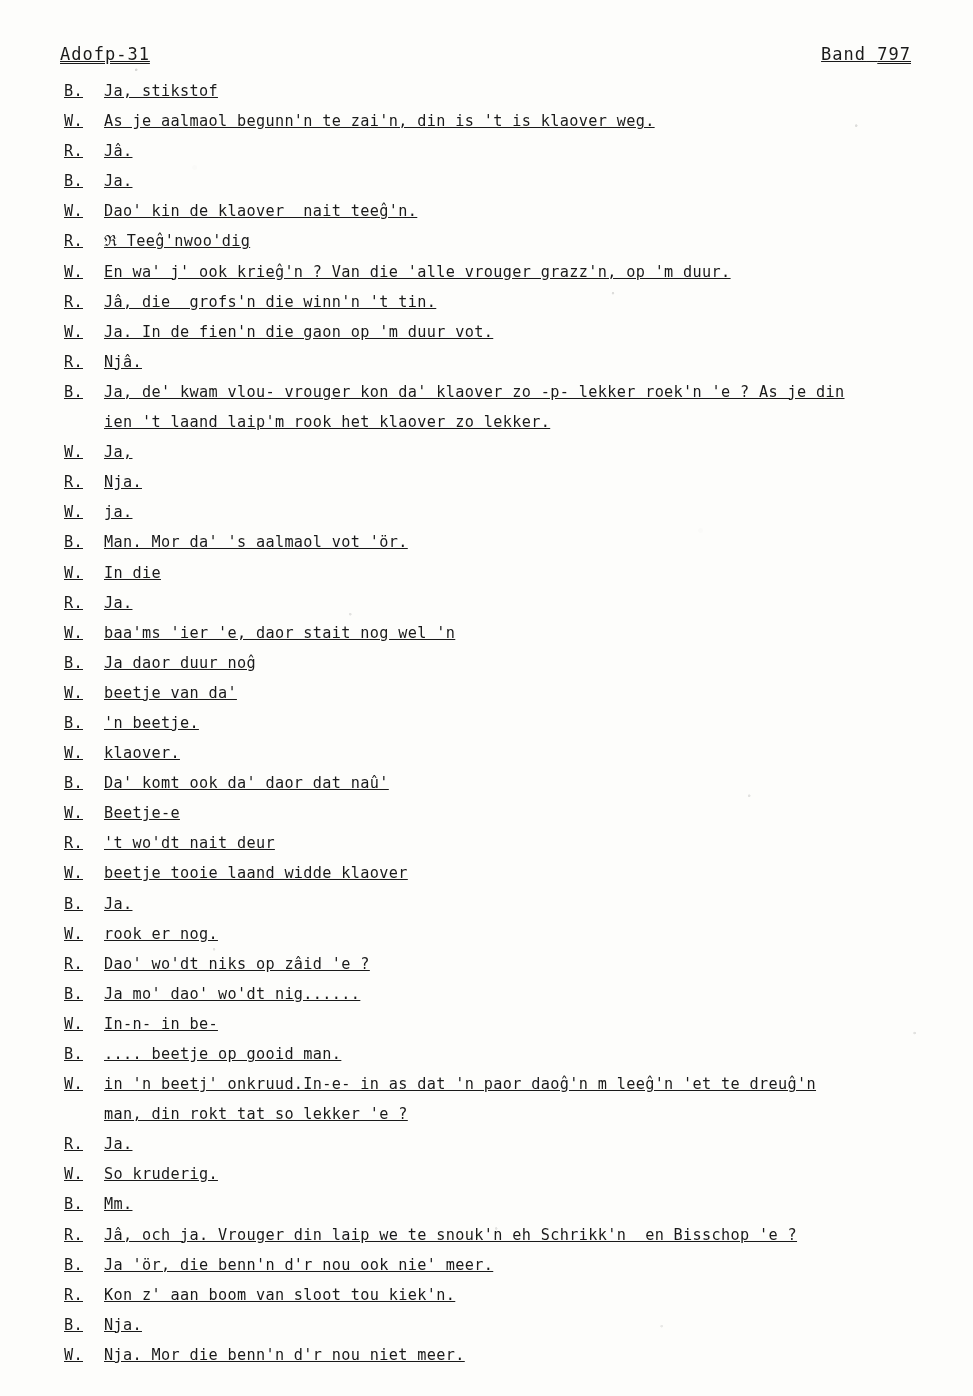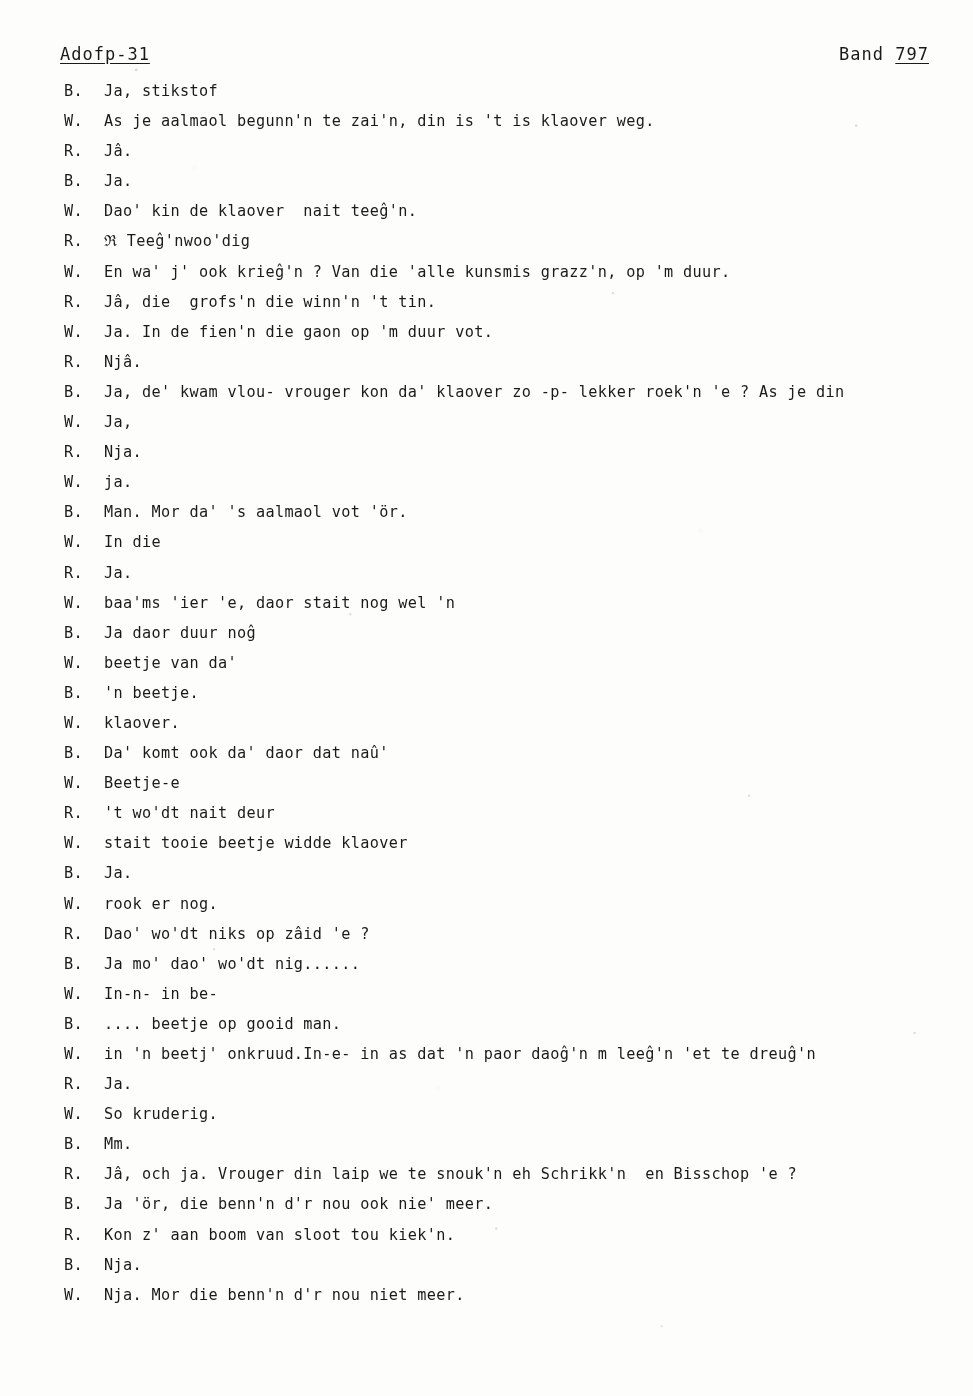--- a/index.html
+++ b/index.html
@@ -16,22 +16,23 @@
     overflow: hidden;
   }
   .page {
     position: absolute;
     inset: 0;
     background: #fdfdfb;
     background-image:
       radial-gradient(circle at 20% 12%, rgba(0,0,0,0.012) 0 2px, rgba(0,0,0,0) 3px),
       radial-gradient(circle at 72% 38%, rgba(0,0,0,0.012) 0 2px, rgba(0,0,0,0) 3px),
       radial-gradient(circle at 45% 78%, rgba(0,0,0,0.012) 0 2px, rgba(0,0,0,0) 3px);
-    padding: 44px 16px 0 60px;
+    padding: 44px 34px 0 60px;
     box-sizing: border-box;
+    text-decoration: underline;
   }
   .header {
     display: flex;
     justify-content: space-between;
     align-items: baseline;
     font-size: 17px;
     letter-spacing: 0.5px;
     margin-bottom: 12px;
     padding-right: 28px;
   }
@@ -101,47 +102,49 @@
     </span>
   </div>
 
   <div class="lines">
       <div class="line"><span class="spk">B.</span><span class="txt">Ja, stikstof</span></div>
       <div class="line"><span class="spk">W.</span><span class="txt">As je aalmaol begunn'n te zai'n, din is 't is klaover weg.</span></div>
       <div class="line"><span class="spk">R.</span><span class="txt">Jâ.</span></div>
       <div class="line"><span class="spk">B.</span><span class="txt">Ja.</span></div>
       <div class="line"><span class="spk">W.</span><span class="txt">Dao' kin de klaover  nait teeĝ'n.</span></div>
       <div class="line"><span class="spk">R.</span><span class="txt">ℜ Teeĝ'nwoo'dig</span></div>
-      <div class="line"><span class="spk">W.</span><span class="txt">En wa' j' ook krieĝ'n ? Van die 'alle kunsmis grazz'n, op 'm duur.</span></div>
+      <div class="line"><span class="spk">W.</span><span class="txt">En wa' j' ook krieĝ'n ? Van die 'alle vrouger grazz'n, op 'm duur.</span></div>
       <div class="line"><span class="spk">R.</span><span class="txt">Jâ, die  grofs'n die winn'n 't tin.</span></div>
       <div class="line"><span class="spk">W.</span><span class="txt">Ja. In de fien'n die gaon op 'm duur vot.</span></div>
       <div class="line"><span class="spk">R.</span><span class="txt">Njâ.</span></div>
       <div class="line"><span class="spk">B.</span><span class="txt">Ja, de' kwam vlou- vrouger kon da' klaover zo -p- lekker roek'n 'e ? As je din</span></div>
+      <div class="line cont"><span class="txt">ien 't laand laip'm rook het klaover zo lekker.</span></div>
       <div class="line"><span class="spk">W.</span><span class="txt">Ja,</span></div>
       <div class="line"><span class="spk">R.</span><span class="txt">Nja.</span></div>
       <div class="line"><span class="spk">W.</span><span class="txt">ja.</span></div>
       <div class="line"><span class="spk">B.</span><span class="txt">Man. Mor da' 's aalmaol vot 'ör.</span></div>
       <div class="line"><span class="spk">W.</span><span class="txt">In die</span></div>
       <div class="line"><span class="spk">R.</span><span class="txt">Ja.</span></div>
       <div class="line"><span class="spk">W.</span><span class="txt">baa'ms 'ier 'e, daor stait nog wel 'n</span></div>
       <div class="line"><span class="spk">B.</span><span class="txt">Ja daor duur noĝ</span></div>
       <div class="line"><span class="spk">W.</span><span class="txt">beetje van da'</span></div>
       <div class="line"><span class="spk">B.</span><span class="txt">'n beetje.</span></div>
       <div class="line"><span class="spk">W.</span><span class="txt">klaover.</span></div>
       <div class="line"><span class="spk">B.</span><span class="txt">Da' komt ook da' daor dat naû'</span></div>
       <div class="line"><span class="spk">W.</span><span class="txt">Beetje-e</span></div>
       <div class="line"><span class="spk">R.</span><span class="txt">'t wo'dt nait deur</span></div>
-      <div class="line"><span class="spk">W.</span><span class="txt">stait tooie beetje widde klaover</span></div>
+      <div class="line"><span class="spk">W.</span><span class="txt">beetje tooie laand widde klaover</span></div>
       <div class="line"><span class="spk">B.</span><span class="txt">Ja.</span></div>
       <div class="line"><span class="spk">W.</span><span class="txt">rook er nog.</span></div>
       <div class="line"><span class="spk">R.</span><span class="txt">Dao' wo'dt niks op zâid 'e ?</span></div>
       <div class="line"><span class="spk">B.</span><span class="txt">Ja mo' dao' wo'dt nig......</span></div>
       <div class="line"><span class="spk">W.</span><span class="txt">In-n- in be-</span></div>
       <div class="line"><span class="spk">B.</span><span class="txt">.... beetje op gooid man.</span></div>
       <div class="line"><span class="spk">W.</span><span class="txt">in 'n beetj' onkruud.In-e- in as dat 'n paor daoĝ'n m leeĝ'n 'et te dreuĝ'n</span></div>
+      <div class="line cont"><span class="txt">man, din rokt tat so lekker 'e ?</span></div>
       <div class="line"><span class="spk">R.</span><span class="txt">Ja.</span></div>
       <div class="line"><span class="spk">W.</span><span class="txt">So kruderig.</span></div>
       <div class="line"><span class="spk">B.</span><span class="txt">Mm.</span></div>
       <div class="line"><span class="spk">R.</span><span class="txt">Jâ, och ja. Vrouger din laip we te snouk'n eh Schrikk'n  en Bisschop 'e ?</span></div>
       <div class="line"><span class="spk">B.</span><span class="txt">Ja 'ör, die benn'n d'r nou ook nie' meer.</span></div>
       <div class="line"><span class="spk">R.</span><span class="txt">Kon z' aan boom van sloot tou kiek'n.</span></div>
       <div class="line"><span class="spk">B.</span><span class="txt">Nja.</span></div>
       <div class="line"><span class="spk">W.</span><span class="txt">Nja. Mor die benn'n d'r nou niet meer.</span></div>
     </div>
 

